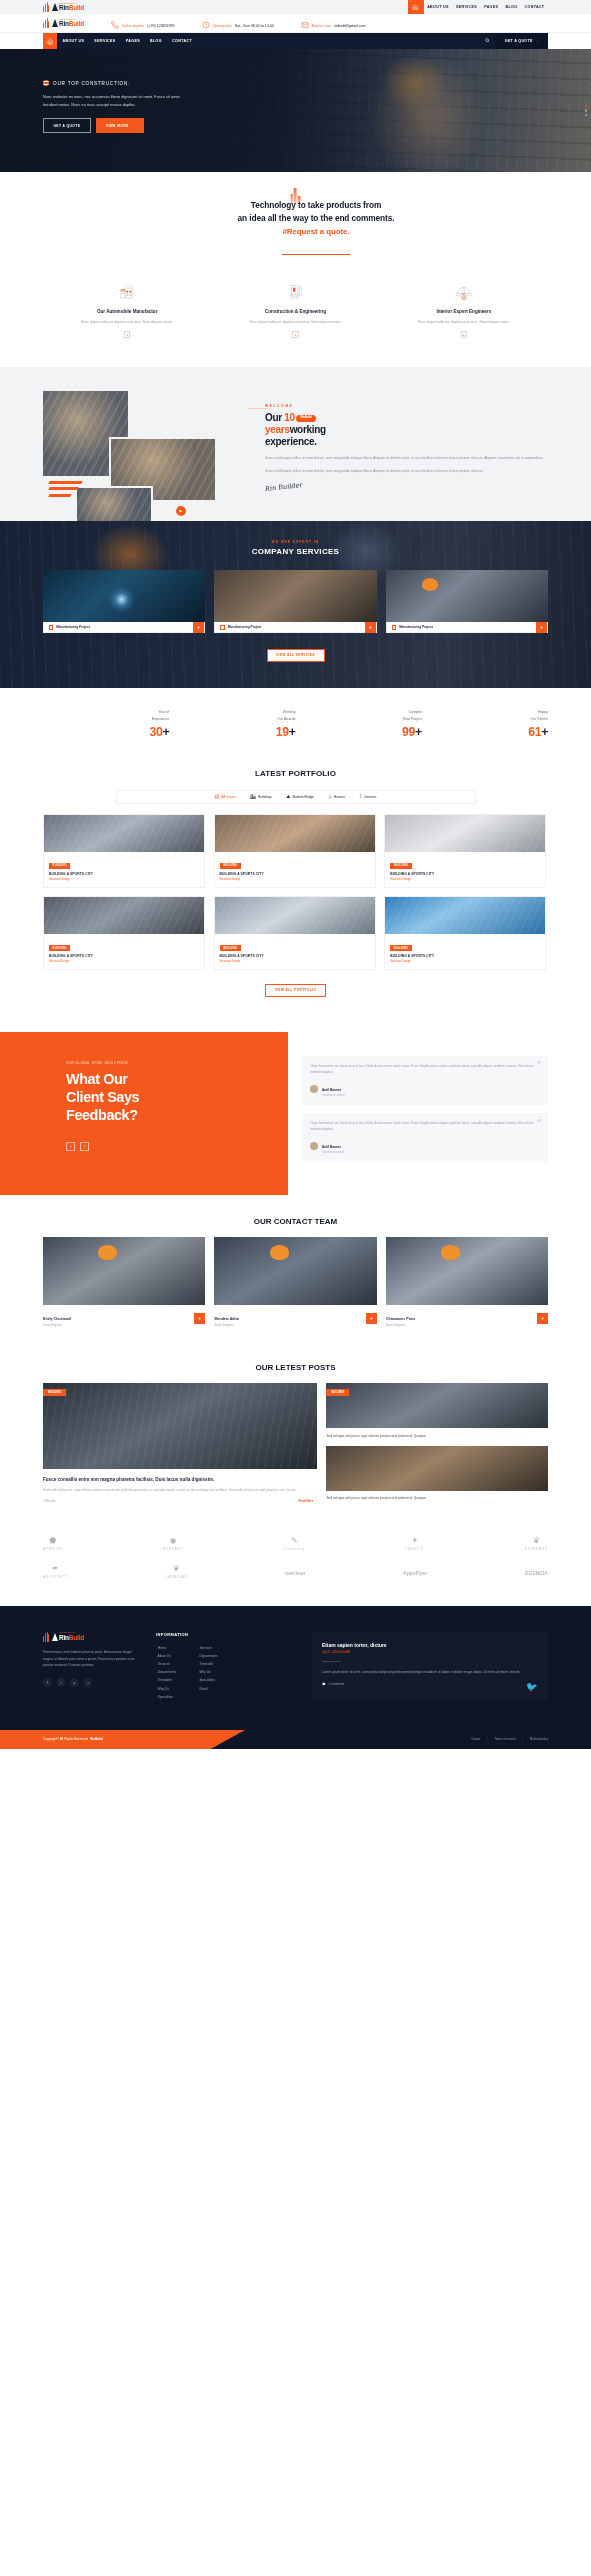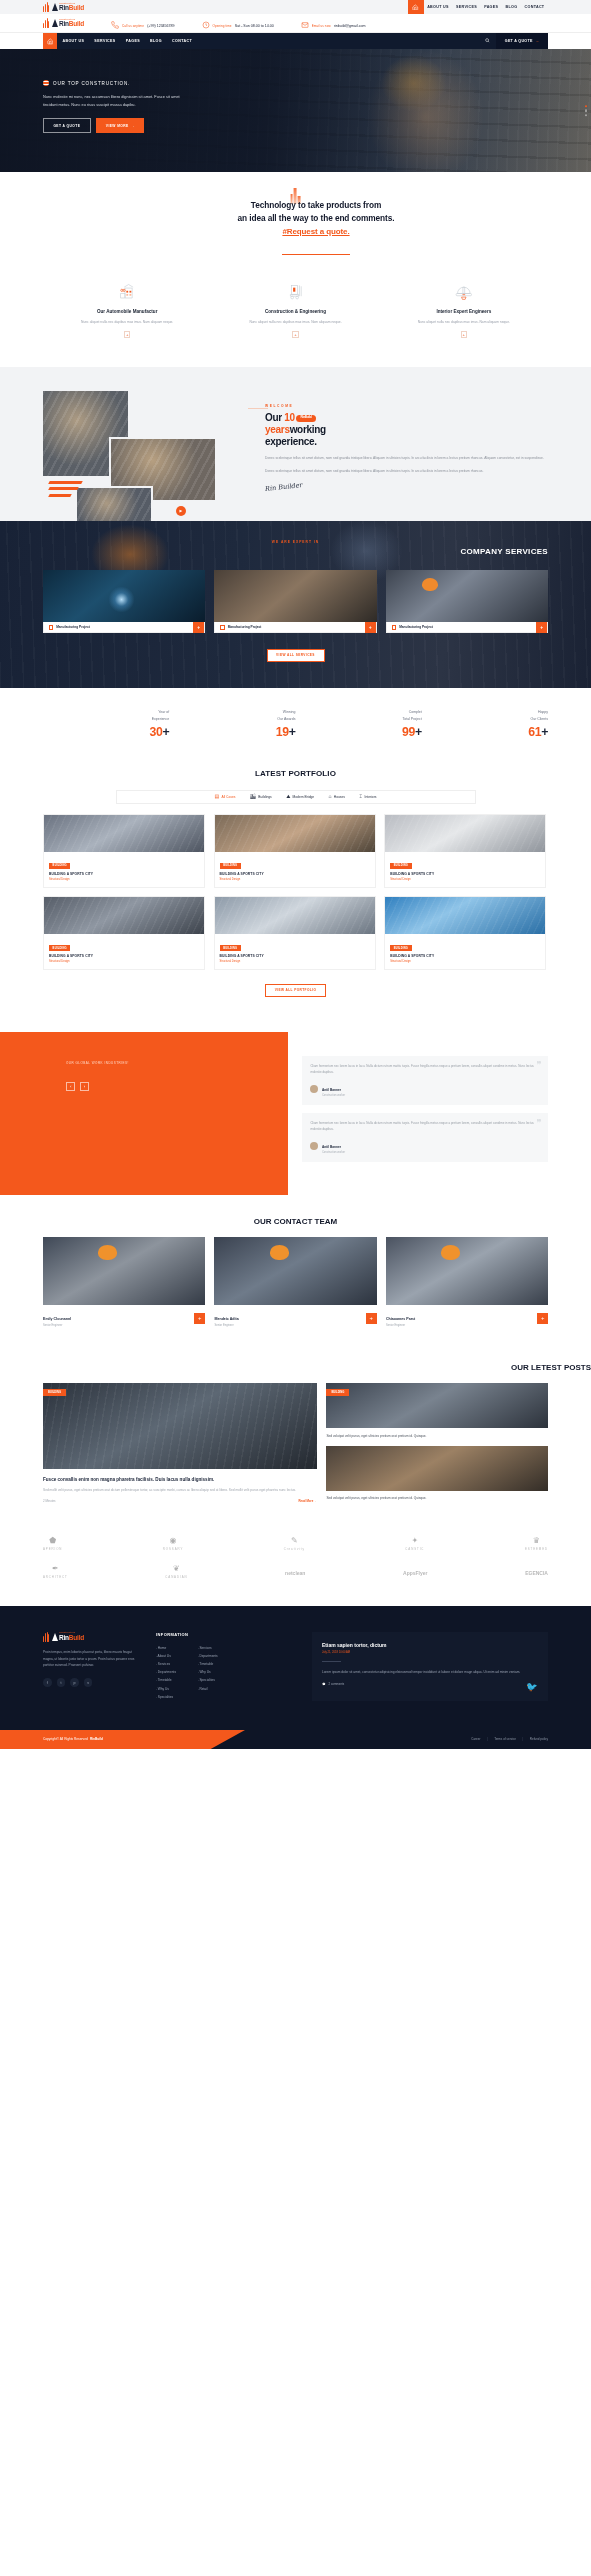--- a/index.html
+++ b/index.html
@@ -78,21 +78,21 @@
   .hero-dots i.on { background:#f4581c; }
 
   
   .tech { padding:27px 0 29px; text-align:center; position:relative; }
   .tech-mark { position:absolute; left:50%; top:16px; transform:translateX(-50%);
       display:flex; align-items:flex-end; gap:1.1px; opacity:.85;}
   .tech-mark i{display:block;width:2.9px;background:linear-gradient(#f4581c,#fbc4a8);}
   .tech-mark i:nth-child(1){height:10px} .tech-mark i:nth-child(2){height:16px} .tech-mark i:nth-child(3){height:8px}
   .tech h2 { font-size:8.3px; font-weight:bold; line-height:1.55; color:#12182a; letter-spacing:-0.1px; position:relative;margin-left:41px; }
   .tech .hash { color:#f4581c; font-size:8px; font-weight:bold; display:inline-block;
-                border-bottom:0.7px solid #f4581c; padding-bottom:15px; margin-top:0.7px;text-decoration:underline;}
+                border-bottom:0.7px solid #f4581c; padding-bottom:15px; margin-top:0.7px;}
   .svc-row { display:flex; margin-top:24.5px; }
   .svc { flex:1; text-align:center; padding:0 10px; }
   .svc-ic { height:24.5px; display:flex; align-items:center; justify-content:center; }
   .svc h3 { font-size:4.6px; font-weight:bold; line-height:1.7; margin-top:4.3px; color:#18202f; }
   .svc p { font-size:3.3px; color:#9aa0ab; line-height:1.9; margin-top:3.6px; }
   .svc .plus { margin:5.8px auto 0; width:6.5px;height:6.5px;border:0.7px solid #f0d2c4;color:#f4581c;
                font-size:4.3px; display:flex;align-items:center;justify-content:center; }
 
   
   .welcome { background:#f2f3f5; padding:24.5px 0 30px; }
@@ -125,21 +125,21 @@
 
   
   .cs { position:relative; padding:19px 0 26px; overflow:hidden;
         background:linear-gradient(95deg,#182236 0%,#1e293d 40%,#2c3445 75%,#1a2234 100%); }
   .cs:before{content:"";position:absolute;inset:0;
     background:radial-gradient(ellipse 65px 50px at 22% 20%, rgba(210,120,40,.55), transparent 60%),
                radial-gradient(ellipse 58px 50px at 62% 18%, rgba(120,140,170,.35), transparent 62%),
                repeating-linear-gradient(88deg, rgba(255,255,255,.03) 0 1.4px, transparent 1.4px 11.5px);}
   .cs-in { position:relative; z-index:2; width:505px; margin:0 auto; }
   .cs-eyebrow { text-align:center; color:#f4581c; font-size:3.3px; letter-spacing:1px; font-weight:bold;}
-  .cs-title { text-align:right; color:#fff; font-size:8px; font-weight:bold; letter-spacing:0.3px; margin-top:2.9px;}
+  .cs-title { text-align:center; color:#fff; font-size:8px; font-weight:bold; letter-spacing:0.3px; margin-top:2.9px;}
   .cs-cards { display:flex; gap:9.4px; margin-top:14.4px; }
   .cs-card { flex:1; background:#fff; }
   .cs-img { height:52px; position:relative; overflow:hidden; background:#2a3340;}
   .cs-img.a{background:linear-gradient(140deg,#0d2a3f,#1d4f6e 40%,#0a1c2c);}
   .cs-img.a:after{content:"";position:absolute;left:40%;top:30%;width:27px;height:27px;
      background:radial-gradient(circle,rgba(190,230,255,.95),rgba(90,170,230,.35) 35%,transparent 68%);}
   .cs-img.b{background:linear-gradient(140deg,#4a4038,#8a7560 45%,#2e2a26);}
   .cs-img.c{background:linear-gradient(140deg,#3d4450,#7c8593 40%,#2c323c);}
   .cs-img.c:after{content:"";position:absolute;left:22%;top:14%;width:16px;height:13px;border-radius:50% 50% 45% 45%;background:#f08a2c;}
   .cs-bar { height:10.8px; display:flex; align-items:center; padding:0 5px; gap:2.9px; border:0.7px solid #efefef; border-top:none;}
@@ -215,21 +215,21 @@
   .tm-im:after{content:"";position:absolute;left:34%;top:12%;width:19px;height:14.4px;
      border-radius:50% 50% 45% 45%;background:#f0922c;}
   .tm-bar { display:flex; align-items:center; padding:5px 0 0; }
   .tm-nm { font-size:3.6px; font-weight:bold; color:#1b2438; }
   .tm-ro { font-size:2.7px; color:#a2a8b0; margin-top:1.4px; }
   .tm-pl { margin-left:auto; width:10.8px;height:10.8px;background:#f4581c;color:#fff;font-size:5.8px;
            display:flex;align-items:center;justify-content:center; }
 
   
   .posts { padding:17.3px 0 19px; }
-  .posts h2 { text-align:right; font-size:8px; font-weight:bold; color:#12182a; }
+  .posts h2 { text-align:center; font-size:8px; font-weight:bold; color:#12182a; }
   .posts-row { width:505px; margin:11.5px auto 0; display:flex; gap:9.4px; }
   .pmain { width:274px; }
   .pm-im { height:86px; position:relative; overflow:hidden;
            background:linear-gradient(150deg,#2b323c,#5d6874 45%,#23282f); }
   .pm-im:after{content:"";position:absolute;inset:0;
     background:repeating-linear-gradient(100deg,rgba(255,255,255,.05) 0 1.4px,transparent 1.4px 8px);}
   .pbadge { position:absolute; left:0; top:5.8px; background:#f4581c; color:#fff;
             font-size:2.7px; padding:2.2px 5px; z-index:3; font-weight:bold;}
   .pm-body h3 { font-size:4.6px; font-weight:bold; line-height:1.6; color:#1b2438; margin-top:6.5px;}
   .pm-body p { font-size:3.2px; color:#a0a6ae; line-height:1.9; margin-top:4.3px; }
@@ -651,20 +651,25 @@
     </div>
 
     <div class="pf-more">
       <span>VIEW ALL PORTFOLIO</span>
     </div>
   </div>
 
   <div class="ts">
     <div class="ts-l">
       <div class="eb">OUR GLOBAL WORK INDUSTRIES!</div>
+      <h2>
+        <span>What Our</span><br>
+        <span>Client Says</span><br>
+        <span>Feedback?</span>
+      </h2>
       <div class="ts-arrows">
         <i>‹</i>
         <i>›</i>
       </div>
     </div>
     <div class="ts-r">
       <div class="tcard">
         <span class="q">❞</span>
         <p>Cliam fermentum nec lorem lacus in lacu. Nulla dictum rutrum mattis turpis. Fusce fringilla metus neque a pretium lorem, convallis aliquet condime in metus. Nunc lectus molestie dapibus.</p>
         <div class="who">

